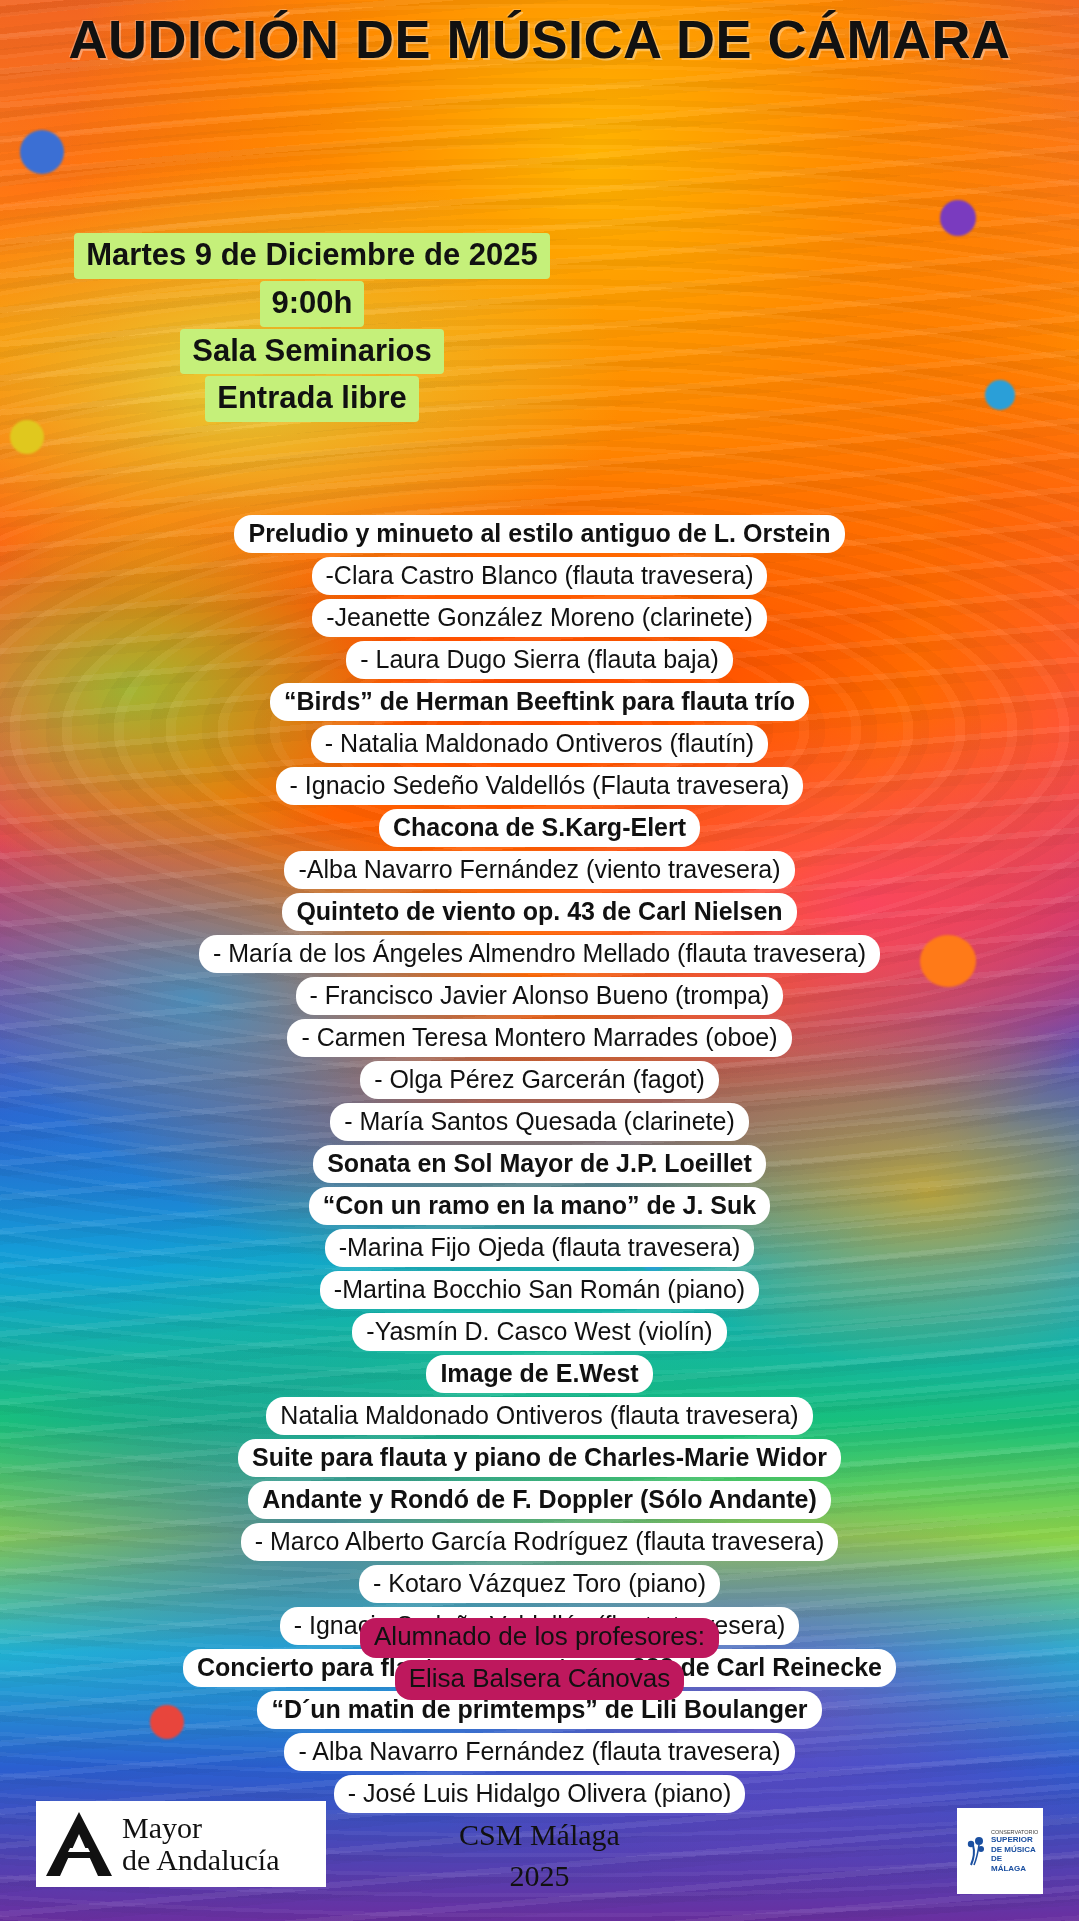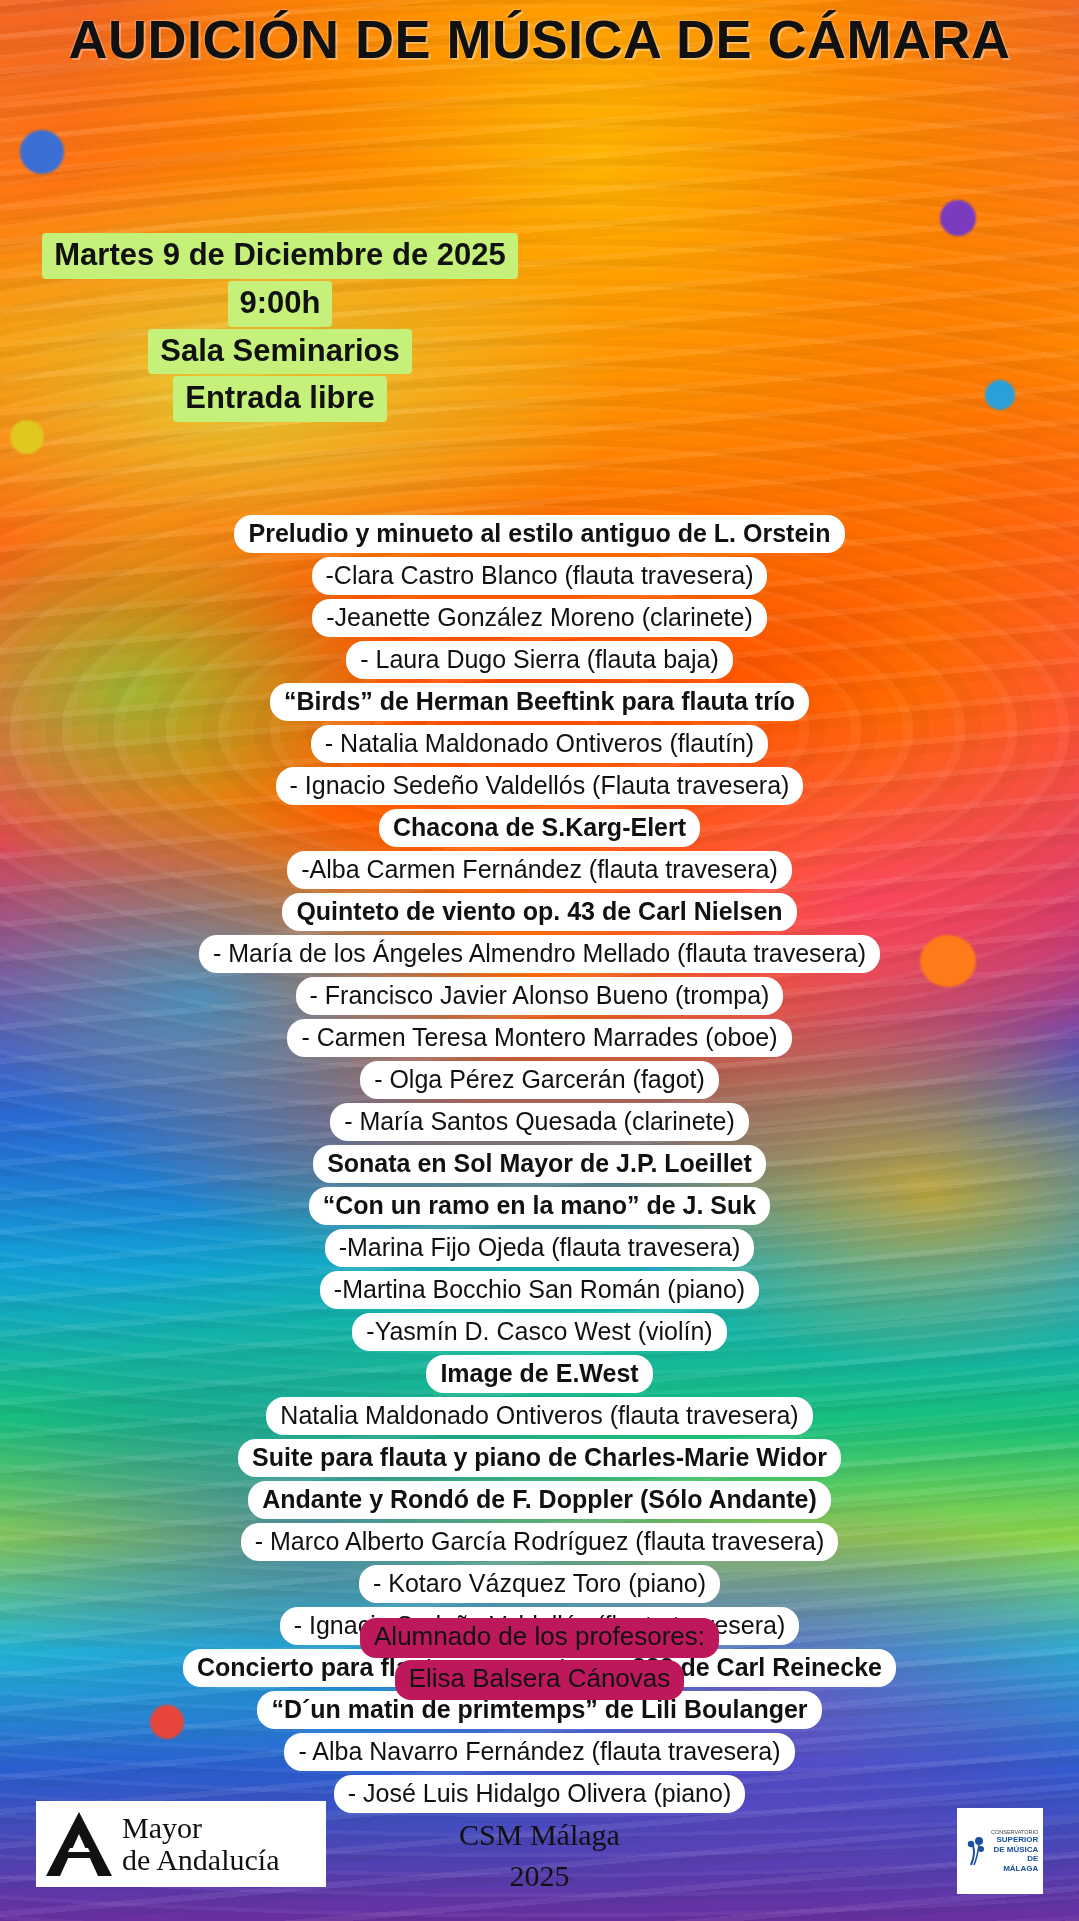--- a/index.html
+++ b/index.html
@@ -103,20 +103,21 @@
       2px 2px 0 rgba(255,255,255,0.35),
       -1px -1px 0 rgba(255,255,255,0.25);
   }
 
   .info-block {
     position: absolute;
     top: 232px;
     left: 0;
     width: 560px;
     text-align: center;
+    padding-left: 32px;
   }
   .info-line {
     display: inline-block;
     background: #c5f07a;
     color: #111;
     font-weight: bold;
     font-size: 31px;
     line-height: 1.22;
     padding: 3px 12px 5px 12px;
     border-radius: 4px;
@@ -219,21 +220,20 @@
     width: 26px;
     height: 30px;
     flex: 0 0 auto;
   }
   .csm-logo .csm-txt {
     margin-left: 3px;
     color: #1a4fa0;
     font-size: 8px;
     line-height: 1.18;
     font-weight: bold;
-    text-align: right;
   }
   .csm-logo .csm-txt .tiny {
     font-size: 5.5px;
     font-weight: normal;
     display: block;
     color: #444;
   }
   .csm-logo .csm-txt span { display: block; }
 </style>
 </head>
@@ -265,21 +265,21 @@
 
   <div class="program">
     <div><span class="prog-line bold">Preludio y minueto al estilo antiguo de L. Orstein</span></div>
     <div><span class="prog-line">-Clara Castro Blanco (flauta travesera)</span></div>
     <div><span class="prog-line">-Jeanette González Moreno (clarinete)</span></div>
     <div><span class="prog-line">- Laura Dugo Sierra (flauta baja)</span></div>
     <div><span class="prog-line bold">“Birds” de Herman Beeftink para flauta trío</span></div>
     <div><span class="prog-line">- Natalia Maldonado Ontiveros (flautín)</span></div>
     <div><span class="prog-line">- Ignacio Sedeño Valdellós (Flauta travesera)</span></div>
     <div><span class="prog-line bold">Chacona de S.Karg-Elert</span></div>
-    <div><span class="prog-line">-Alba Carmen Fernández (flauta travesera)</span></div>
+    <div><span class="prog-line">-Alba Navarro Fernández (viento travesera)</span></div>
     <div><span class="prog-line bold">Quinteto de viento op. 43 de Carl Nielsen</span></div>
     <div><span class="prog-line">- María de los Ángeles Almendro Mellado (flauta travesera)</span></div>
     <div><span class="prog-line">- Francisco Javier Alonso Bueno (trompa)</span></div>
     <div><span class="prog-line">- Carmen Teresa Montero Marrades (oboe)</span></div>
     <div><span class="prog-line">- Olga Pérez Garcerán (fagot)</span></div>
     <div><span class="prog-line">- María Santos Quesada (clarinete)</span></div>
     <div><span class="prog-line bold">Sonata en Sol Mayor de J.P. Loeillet</span></div>
     <div><span class="prog-line bold">“Con un ramo en la mano” de J. Suk</span></div>
     <div><span class="prog-line">-Marina Fijo Ojeda (flauta travesera)</span></div>
     <div><span class="prog-line">-Martina Bocchio San Román (piano)</span></div>

